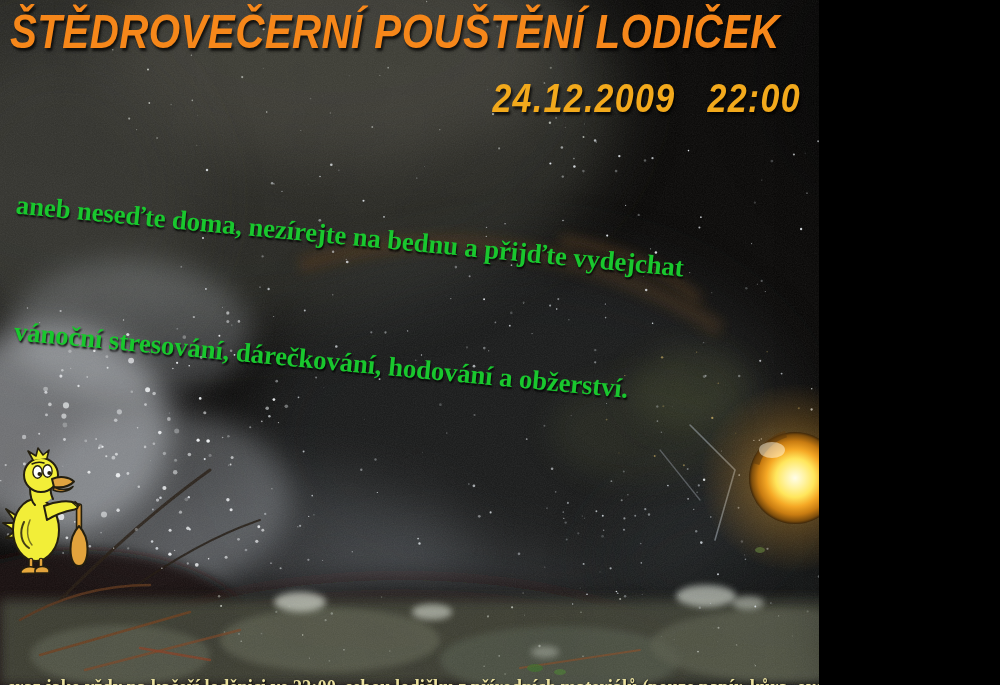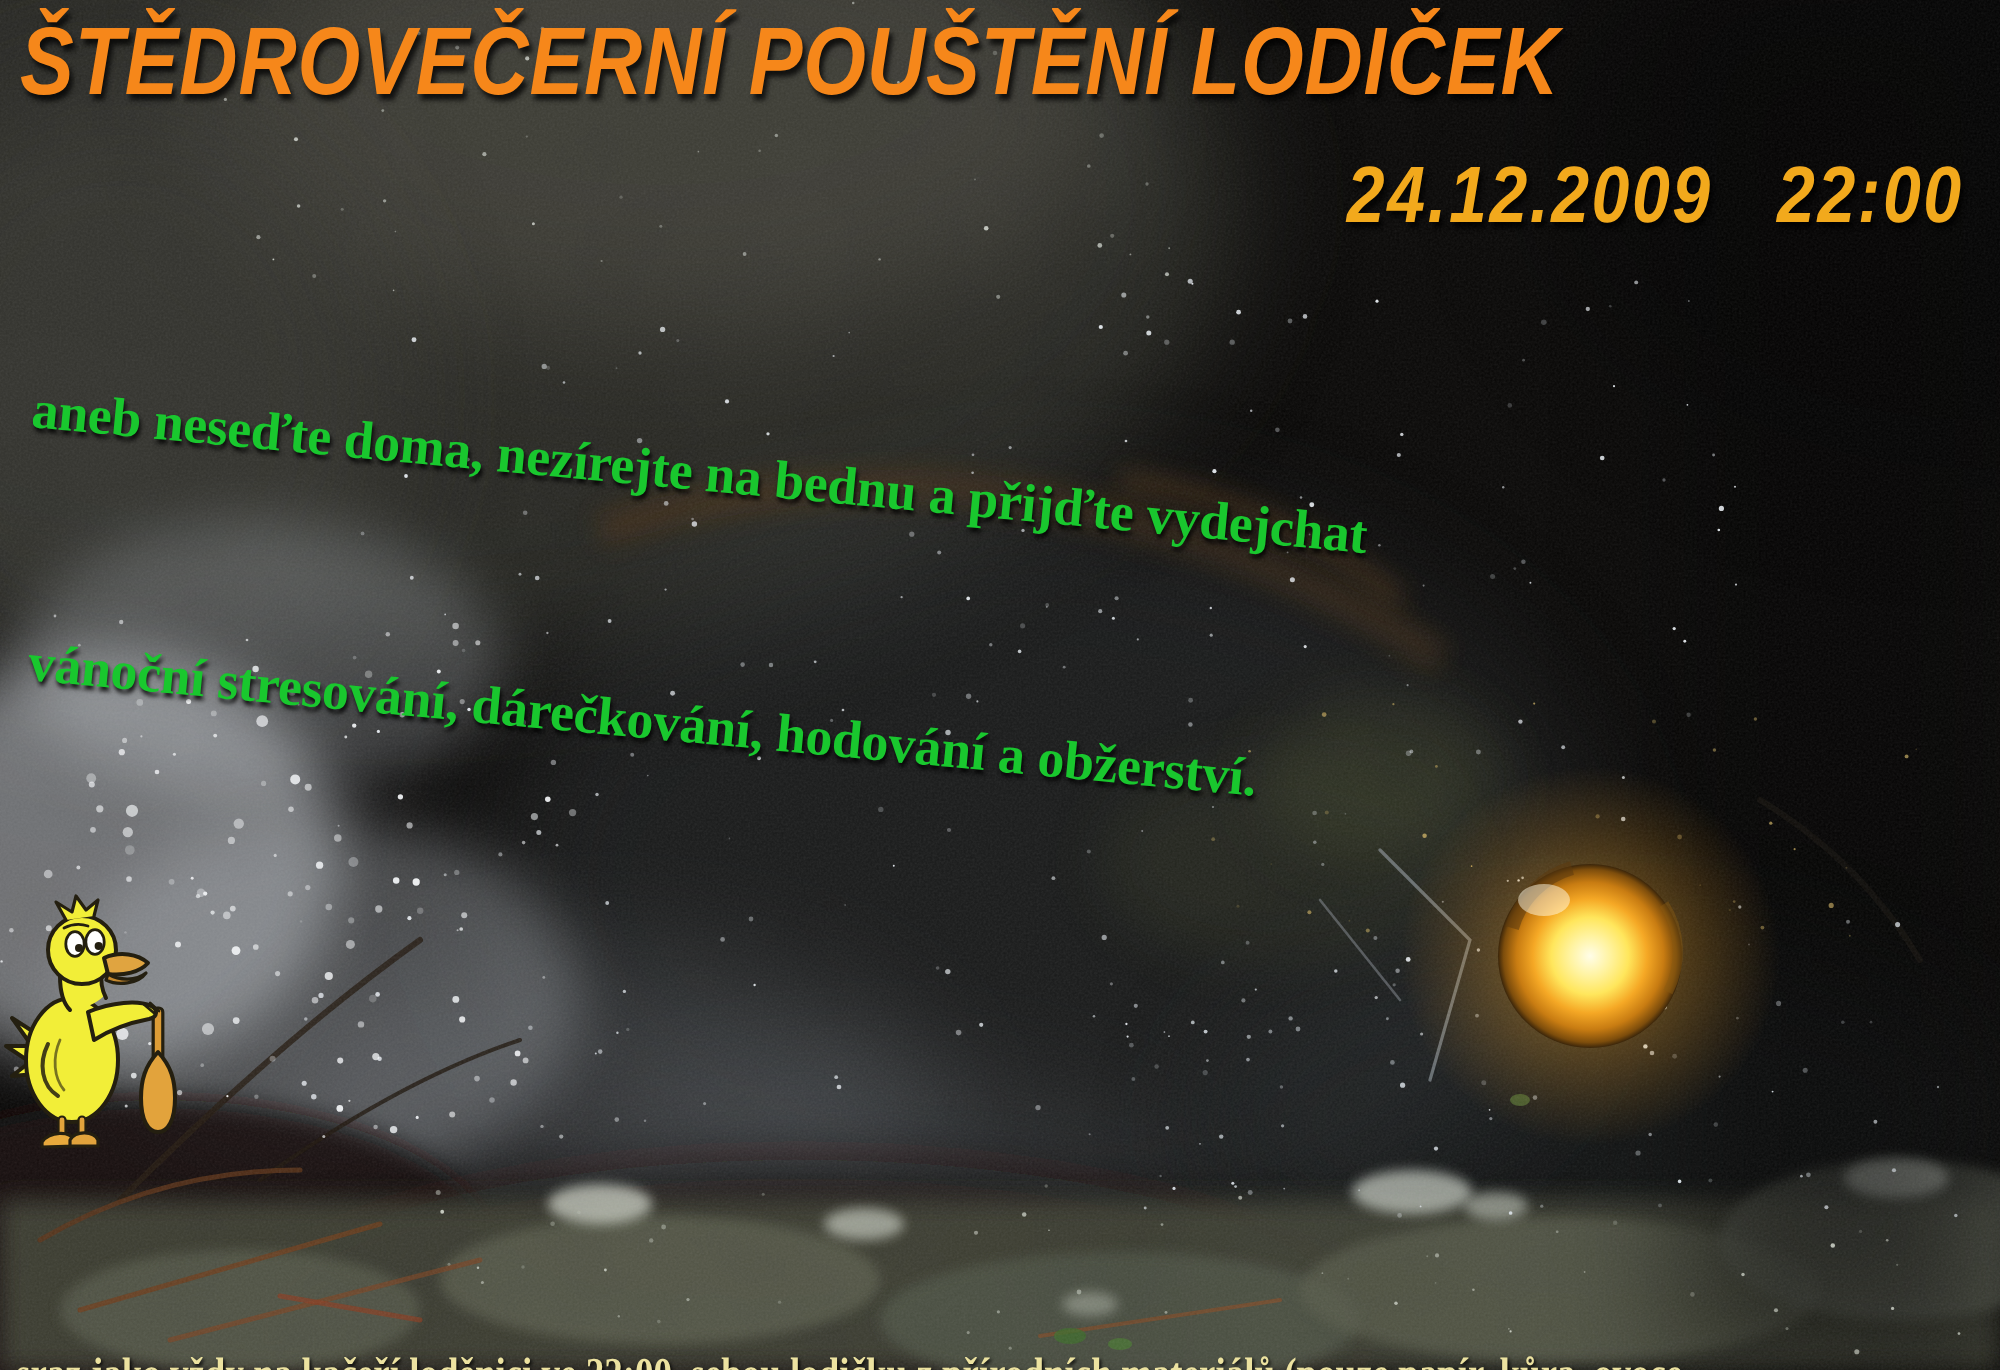--- a/index.html
+++ b/index.html
@@ -1,17 +1,17 @@
 <!DOCTYPE html>
 <html><head>
 <meta charset="utf-8">
 <style>
   html,body{margin:0;padding:0;background:#000;}
   .poster{
-    position:relative;width:1000px;height:685px;overflow:hidden;
+    position:relative;width:819px;height:685px;overflow:hidden;
     background:#070605;font-family:"Liberation Serif",serif;
   }
   #bg{position:absolute;left:0;top:0;}
   .duck{position:absolute;left:2px;top:446px;}
   .title{
     position:absolute;left:10px;top:4px;margin:0;
     font-family:"Liberation Sans",sans-serif;font-weight:bold;font-style:italic;
     font-size:48px;letter-spacing:0.5px;white-space:pre;
     transform:scale(0.84,1);transform-origin:left top;
     text-shadow:2px 3px 3px rgba(0,0,0,0.75);

